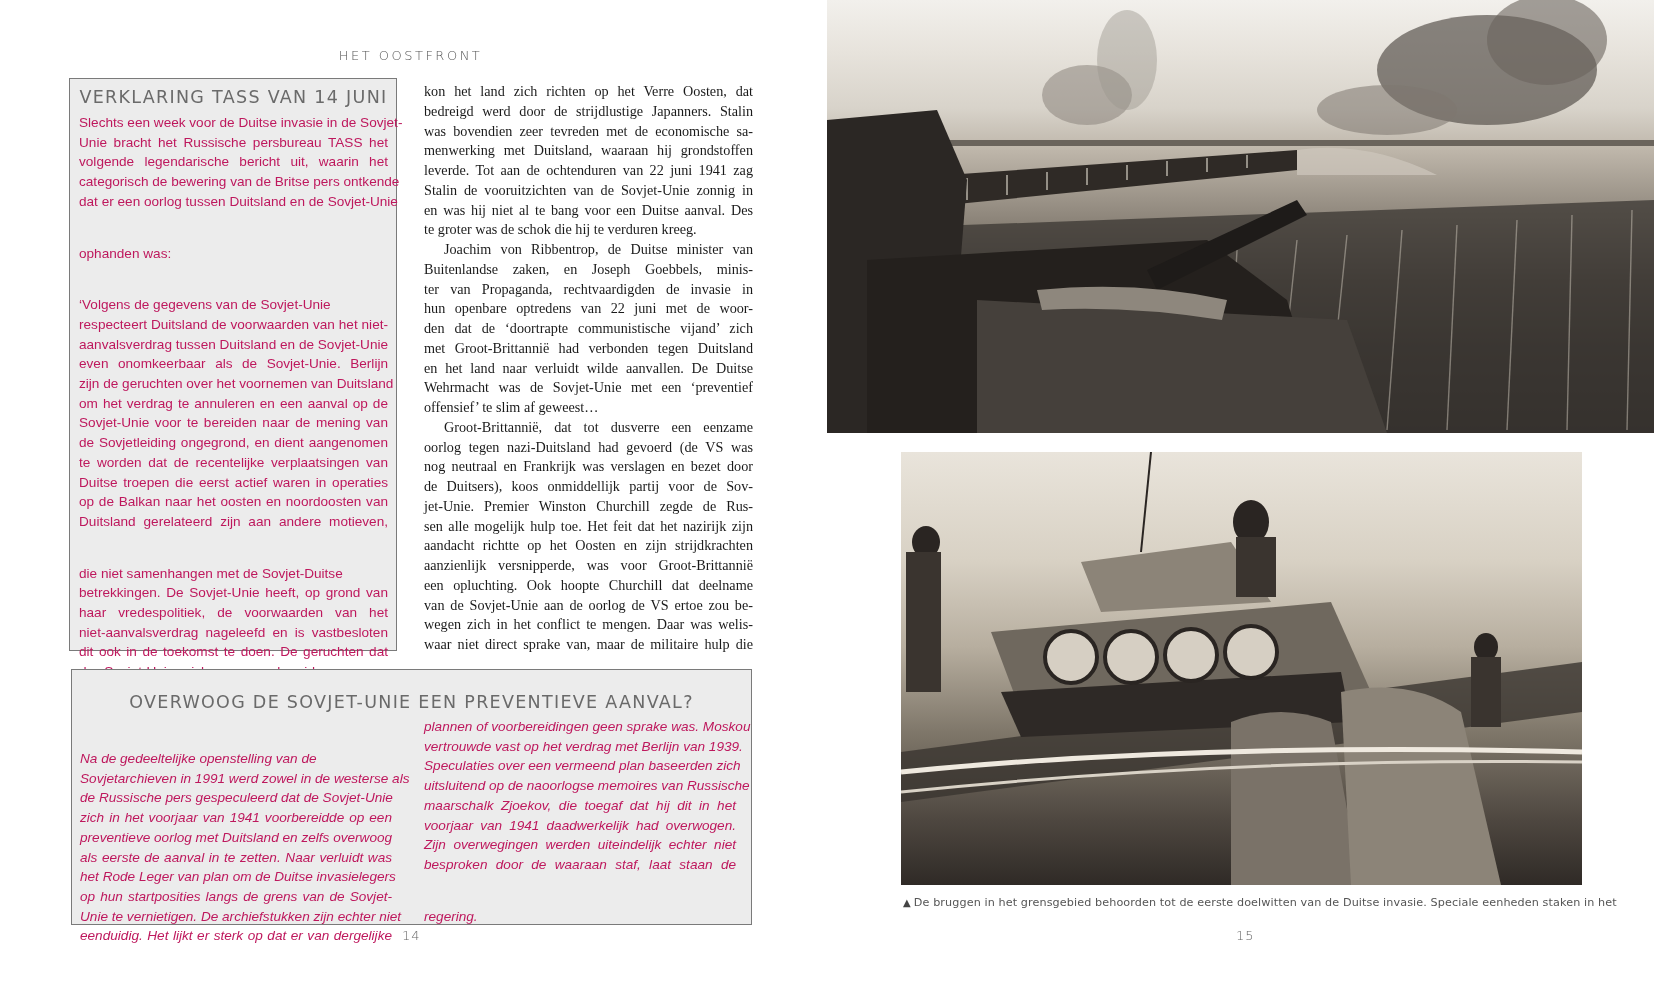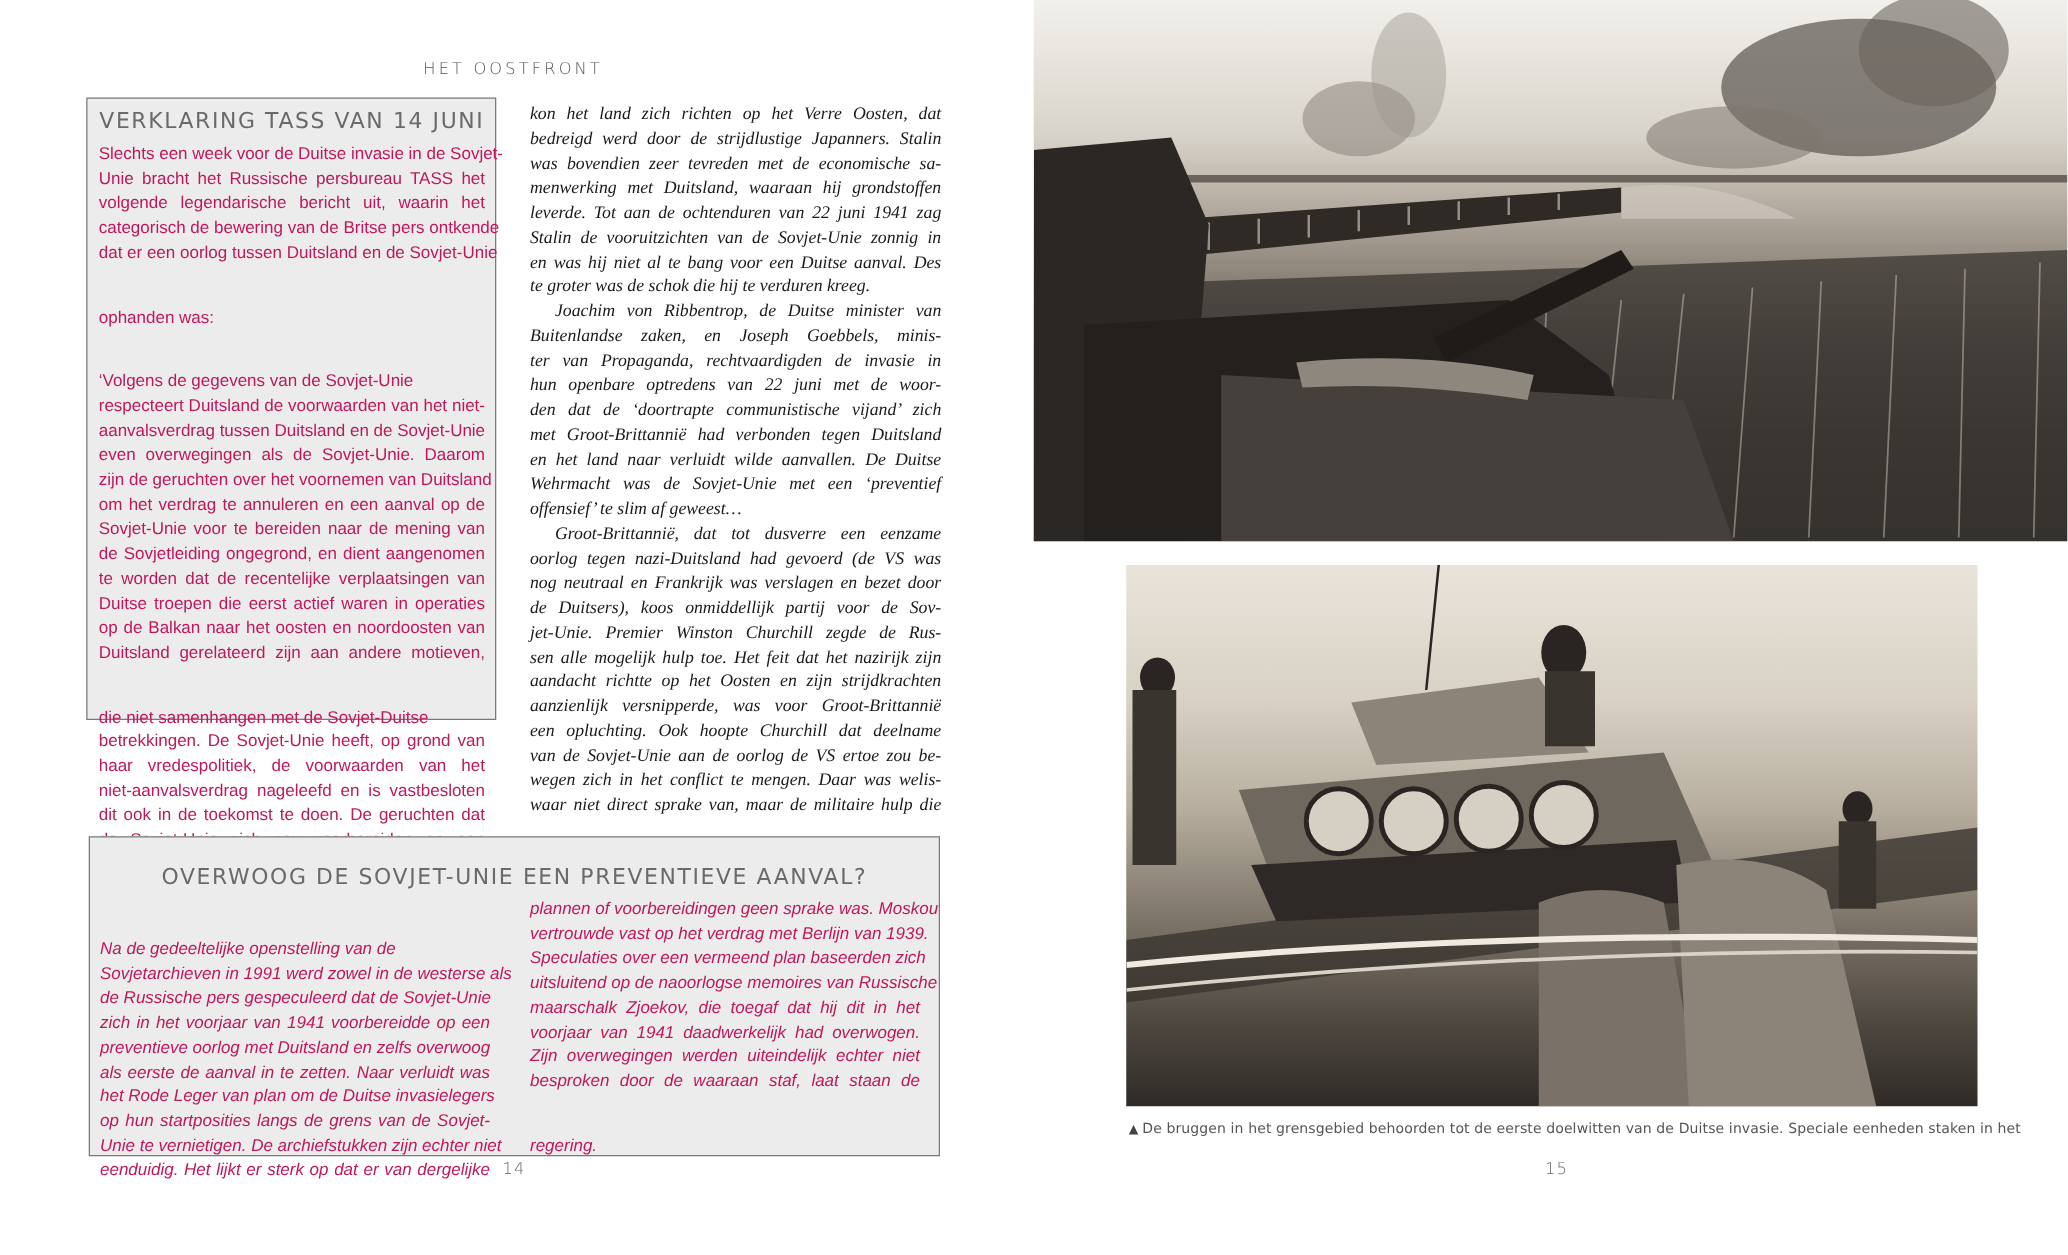--- a/index.html
+++ b/index.html
@@ -8,21 +8,21 @@
 
   .running-head {
     position: absolute; left: 69px; width: 683px; top: 48px;
     text-align: center; font-family: "DejaVu Sans", sans-serif;
     font-size: 13px; letter-spacing: 2.5px; color: #555; font-weight: 300;
   }
 
   .sidebar-box {
     position: absolute; background: #ececec; border: 1.5px solid #7a7a7a;
   }
-  #box-tass { left: 69px; top: 78px; width: 328px; height: 498px; padding: 8px 8px 8px 9px; }
+  #box-tass { left: 69px; top: 78px; width: 328px; height: 573px; padding: 8px 8px 8px 9px; }
   #box-preventive { left: 71px; top: 669px; width: 681px; height: 256px; padding: 22px 8px 8px 8px; }
 
   .box-title {
     text-align: center; font-family: "DejaVu Sans", sans-serif;
     color: #6a6a6a; font-size: 17.5px; letter-spacing: 1.3px;
     margin-bottom: 6px; white-space: nowrap;
   }
   #box-preventive .box-title { font-size: 17.5px; margin-bottom: 5px; }
 
   .box-text {
@@ -32,21 +32,21 @@
   .box-text .line { display: block; white-space: nowrap; text-align: justify; text-align-last: justify; }
   .box-text .line.last { text-align-last: left; margin-top: 32px; }
 
   .two-col { display: flex; gap: 32px; font-style: italic; }
   .two-col .col { width: 312px; }
 
   .main-column {
     position: absolute; left: 424px; top: 82px; width: 329px;
     font-family: "Liberation Serif", serif; font-size: 14.2px; line-height: 19.75px; color: #1a1a1a;
   }
-  .main-column .line { display: block; white-space: nowrap; text-align: justify; text-align-last: justify; font-style: italic; }
+  .main-column .line { display: block; white-space: nowrap; text-align: justify; text-align-last: justify; }
   .main-column .line.last { text-align-last: left; }
   .main-column .line.indent { padding-left: 20px; }
 
   .photo {
     position: absolute; overflow: hidden;
   }
   #photo-bridge { left: 827px; top: 0; width: 827px; height: 433px;
     background:
       linear-gradient(180deg, #f2f0ec 0%, #e7e3dc 12%, #d8d3ca 25%, #bdb5a9 35%, #8f877c 50%, #5c554d 65%, #3f3a35 80%, #2a2623 100%);
   }
@@ -81,21 +81,21 @@
   <div class="box-text">
     <span class="line">Slechts een week voor de Duitse invasie in de Sovjet-</span>
     <span class="line">Unie bracht het Russische persbureau TASS het</span>
     <span class="line">volgende legendarische bericht uit, waarin het</span>
     <span class="line">categorisch de bewering van de Britse pers ontkende</span>
     <span class="line">dat er een oorlog tussen Duitsland en de Sovjet-Unie</span>
     <span class="line last">ophanden was:</span>
     <span class="line last">‘Volgens de gegevens van de Sovjet-Unie</span>
     <span class="line">respecteert Duitsland de voorwaarden van het niet-</span>
     <span class="line">aanvalsverdrag tussen Duitsland en de Sovjet-Unie</span>
-    <span class="line">even overwegingen als de Sovjet-Unie. Daarom</span>
+    <span class="line">even onomkeerbaar als de Sovjet-Unie. Berlijn</span>
     <span class="line">zijn de geruchten over het voornemen van Duitsland</span>
     <span class="line">om het verdrag te annuleren en een aanval op de</span>
     <span class="line">Sovjet-Unie voor te bereiden naar de mening van</span>
     <span class="line">de Sovjetleiding ongegrond, en dient aangenomen</span>
     <span class="line">te worden dat de recentelijke verplaatsingen van</span>
     <span class="line">Duitse troepen die eerst actief waren in operaties</span>
     <span class="line">op de Balkan naar het oosten en noordoosten van</span>
     <span class="line">Duitsland gerelateerd zijn aan andere motieven,</span>
     <span class="line last">die niet samenhangen met de Sovjet-Duitse</span>
     <span class="line">betrekkingen. De Sovjet-Unie heeft, op grond van</span>

